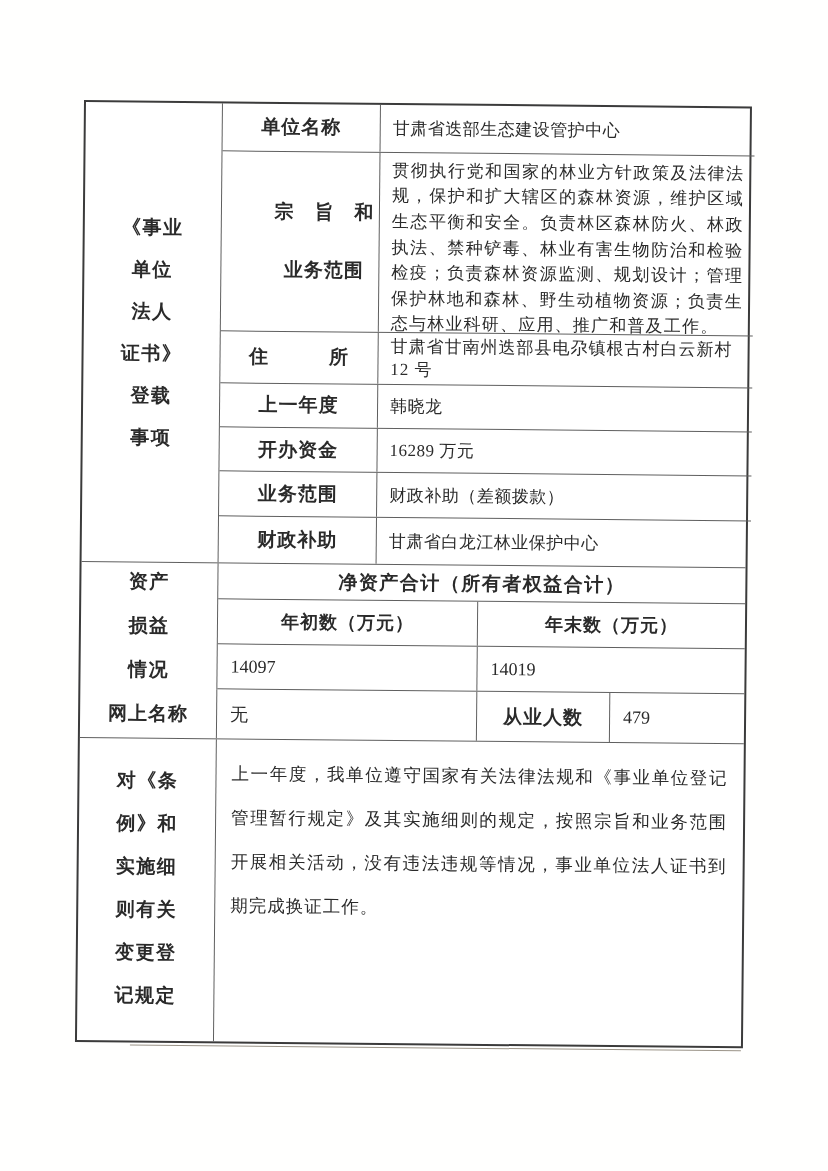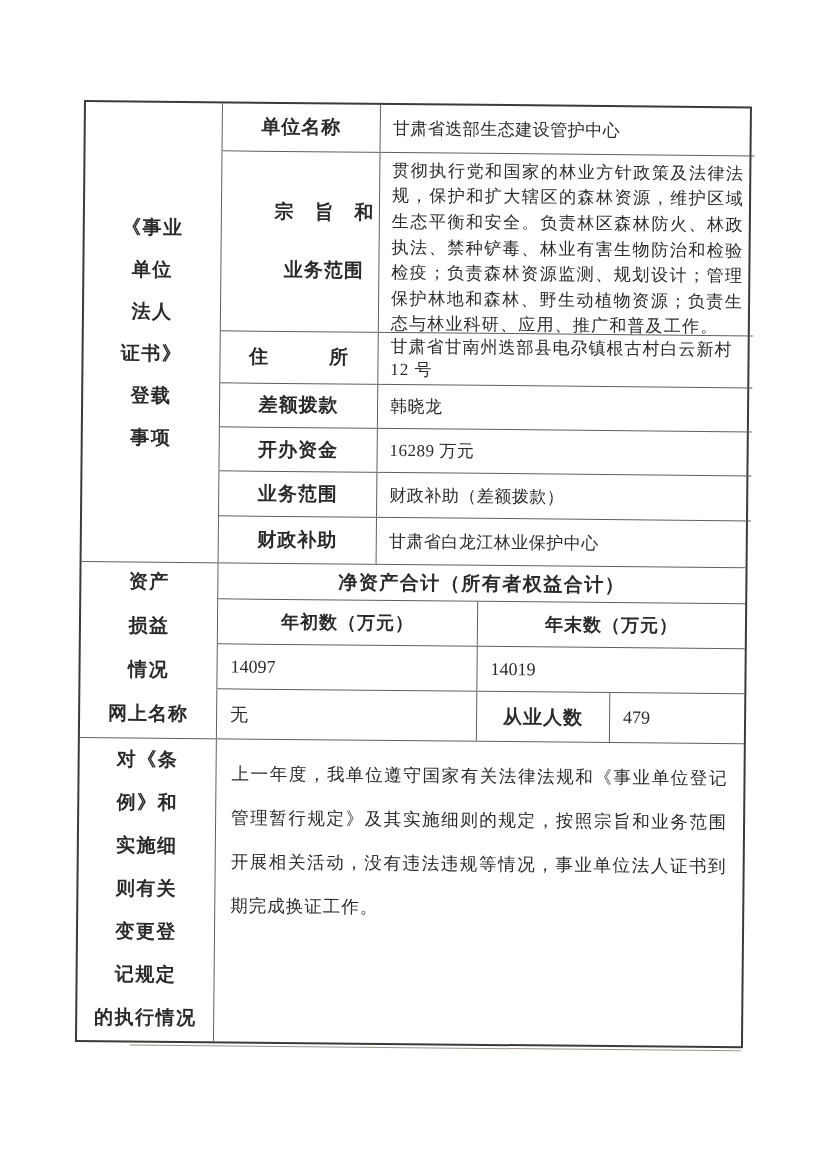--- a/index.html
+++ b/index.html
@@ -154,21 +154,21 @@
           <div class="cell-label">
             <span class="lbl-line">住　　　所</span>
           </div>
           <div class="cell-value">
             <div class="addr">甘肃省甘南州迭部县电尕镇根古村白云新村 12 号</div>
           </div>
         </div>
 
         <div class="row h44">
           <div class="cell-label">
-            <span class="lbl-line">差额拨款</span>
+            <span class="lbl-line">上一年度</span>
           </div>
           <div class="cell-value">韩晓龙</div>
         </div>
 
         <div class="row h45">
           <div class="cell-label">
             <span class="lbl-line">开办资金</span>
           </div>
           <div class="cell-value">16289 万元</div>
         </div>
@@ -217,19 +217,18 @@
     </div>
 
     <div class="sec sec-compliance">
       <div class="side-col lh43">
         <span>对《条</span>
         <span>例》和</span>
         <span>实施细</span>
         <span>则有关</span>
         <span>变更登</span>
         <span>记规定</span>
-        <span>的执行情况</span>
       </div>
       <div class="compliance-text">上一年度，我单位遵守国家有关法律法规和《事业单位登记管理暂行规定》及其实施细则的规定，按照宗旨和业务范围开展相关活动，没有违法违规等情况，事业单位法人证书到期完成换证工作。</div>
     </div>
 
   </div>
 </div>
 
 </body></html>

